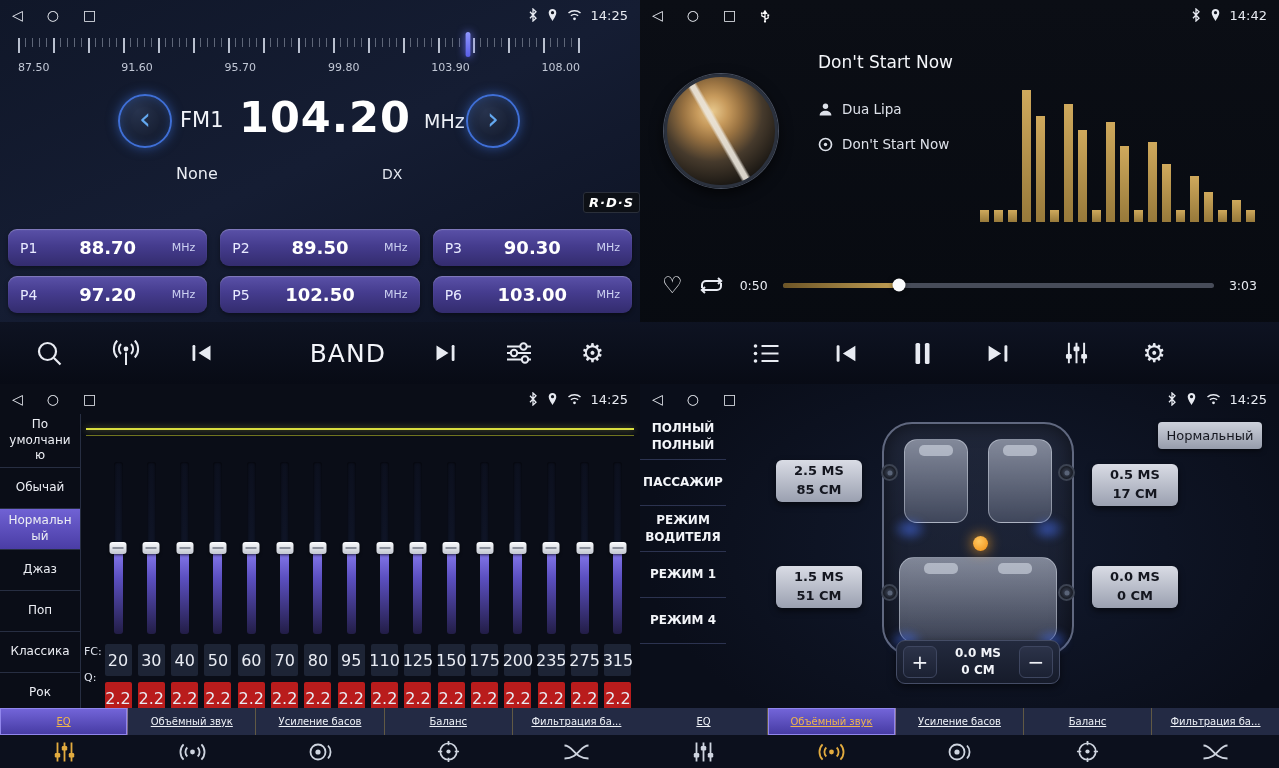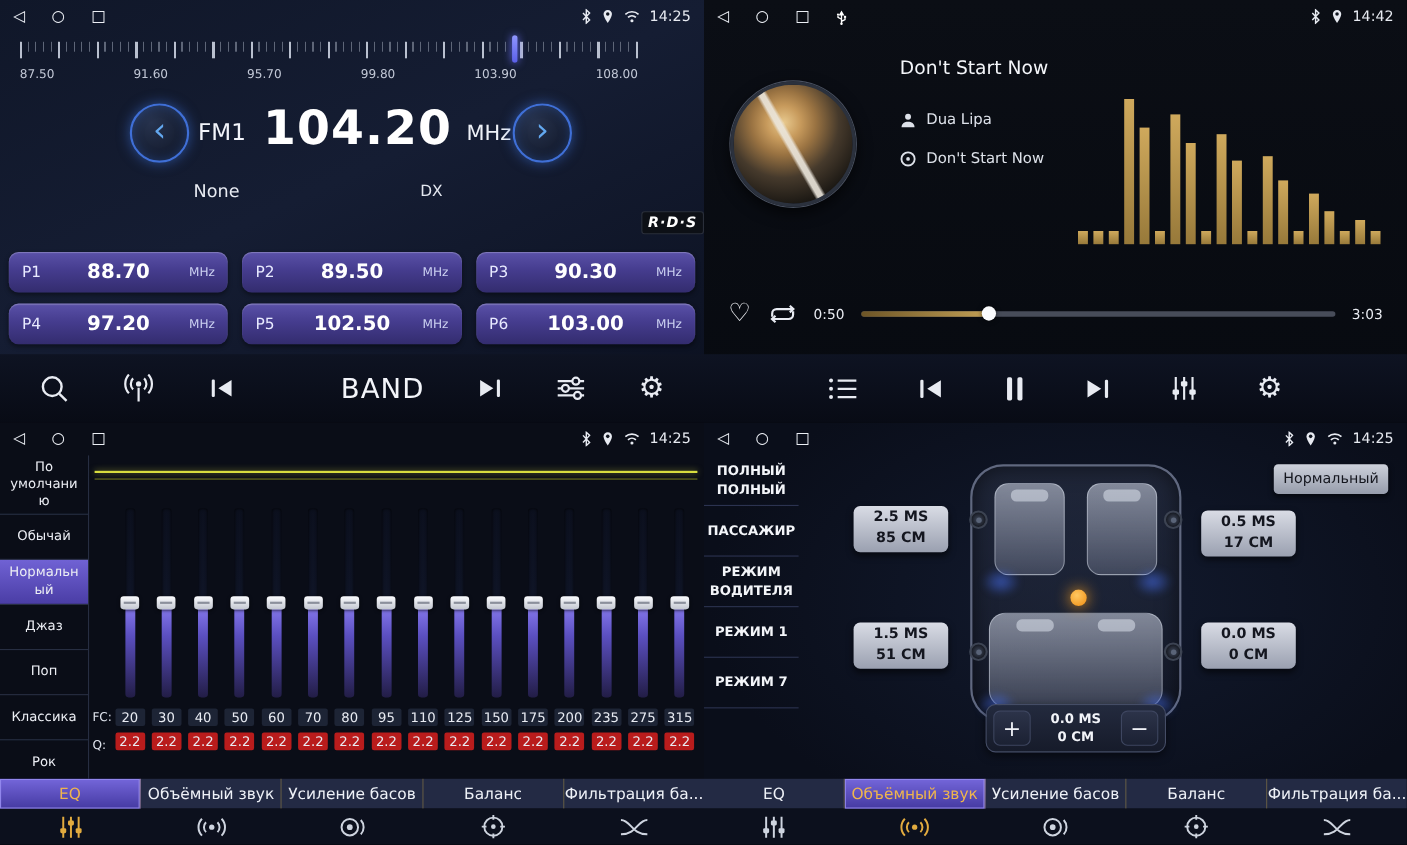--- a/index.html
+++ b/index.html
@@ -75,31 +75,31 @@
 .eq-curve.a{top:44px;height:2px;background:#d8dd3f;box-shadow:0 0 6px rgba(216,221,63,.55);}
 .eq-curve.b{top:51px;height:1px;background:#70741f;}
 .gain-scale{position:absolute;left:84px;top:0;width:24px;height:100%;}
 .gain-tick{position:absolute;right:0;font-size:11px;color:#dfe3ed;}
 .eq-bands{position:absolute;left:104px;right:8px;top:78px;display:flex;justify-content:space-between;}
 .band-col{display:flex;flex-direction:column;align-items:center;width:28px;}
 .band-track{position:relative;width:9px;height:172px;border-radius:3px;background:linear-gradient(180deg,#0c101e,#131a30);box-shadow:inset 0 0 3px #000;}
 .band-fill{position:absolute;left:0;right:0;bottom:0;border-radius:0 0 3px 3px;background:linear-gradient(180deg,#8b7ef2 0%,#5b4fc0 35%,#221d46 100%);}
 .band-handle{position:absolute;left:50%;width:17px;height:12px;border-radius:3px;transform:translate(-50%,-50%);background:linear-gradient(180deg,#fbfcfe,#c3c7d1);box-shadow:0 1px 3px rgba(0,0,0,.7);}
 .band-handle::after{content:"";position:absolute;left:3px;right:3px;top:5px;height:2px;background:#8b909c;}
-.band-fc,.band-q{width:27px;height:16px;display:flex;align-items:center;justify-content:center;font-size:12px;color:#e9ecf3;border-radius:2px;}
+.band-fc,.band-q{width:27px;height:32px;display:flex;align-items:center;justify-content:center;font-size:16px;color:#e9ecf3;border-radius:2px;}
 .band-fc{margin-top:10px;background:#1d2435;}
 .band-q{margin-top:6px;background:#b91c1c;}
 .fc-label,.q-label{position:absolute;left:84px;font-size:11px;color:#dfe3ed;}
 .fc-label{top:261px;}
 .q-label{top:287px;}
 
 
 .footer{position:absolute;left:0;right:0;bottom:0;height:60px;z-index:5;}
 .f-tabs{display:flex;height:27px;background:#232a44;}
-.f-tab{flex:1;display:flex;align-items:center;justify-content:center;font-size:14px;color:#eef1f7;border-right:1px solid rgba(190,160,70,.4);white-space:nowrap;overflow:hidden;}
+.f-tab{flex:1;display:flex;align-items:center;justify-content:center;font-size:10px;color:#eef1f7;border-right:1px solid rgba(190,160,70,.4);white-space:nowrap;overflow:hidden;text-decoration:underline;}
 .f-tab:last-child{border-right:none;}
 .f-tab.active{background:linear-gradient(180deg,#7466da,#453aa2);box-shadow:inset 0 0 0 1px #9186ec;color:#efb54d;}
 .f-icons{display:flex;height:33px;background:#0c101d;align-items:center;}
 .f-icon{flex:1;display:flex;align-items:center;justify-content:center;color:#ced4df;}
 .f-icon.active{color:#e2ab3f;}
 
 
 .sf{background:radial-gradient(ellipse at 55% 42%,#121a2e 0%,#0a0e1a 70%);}
 .sf-menu{position:absolute;left:0;top:30px;width:86px;}
 .sf-mode{min-height:46px;display:flex;align-items:center;justify-content:center;text-align:center;padding:4px 3px;font-size:12px;font-weight:bold;line-height:1.35;color:#f3f5f9;border-bottom:1px solid #2c3350;width:100%;}
@@ -678,21 +678,21 @@
           </span>
           <span class="sb-time">14:25</span>
         </div>
       </div>
 
     <div class="sf-menu" id="sf-menu">
         <div class="sf-mode">ПОЛНЫЙ ПОЛНЫЙ</div>
         <div class="sf-mode">ПАССАЖИР</div>
         <div class="sf-mode">РЕЖИМ ВОДИТЕЛЯ</div>
         <div class="sf-mode">РЕЖИМ 1</div>
-        <div class="sf-mode">РЕЖИМ 7</div>
+        <div class="sf-mode">РЕЖИМ 4</div>
       </div>
     <button class="sf-preset">Нормальный</button>
 
     <div class="car">
       <div class="seat front-left">
           <div class="headrest"></div>
         </div>
       <div class="seat front-right">
           <div class="headrest"></div>
         </div>

